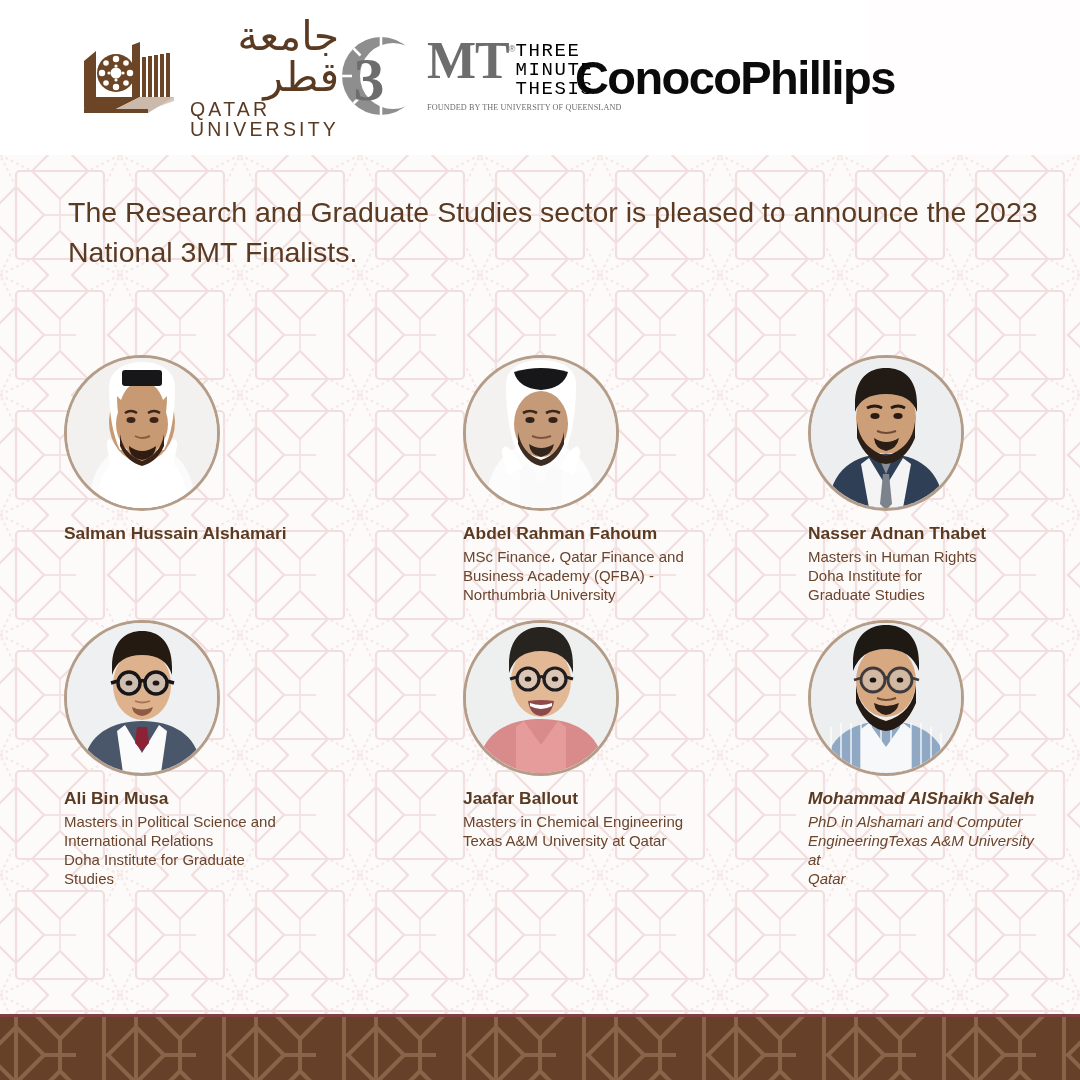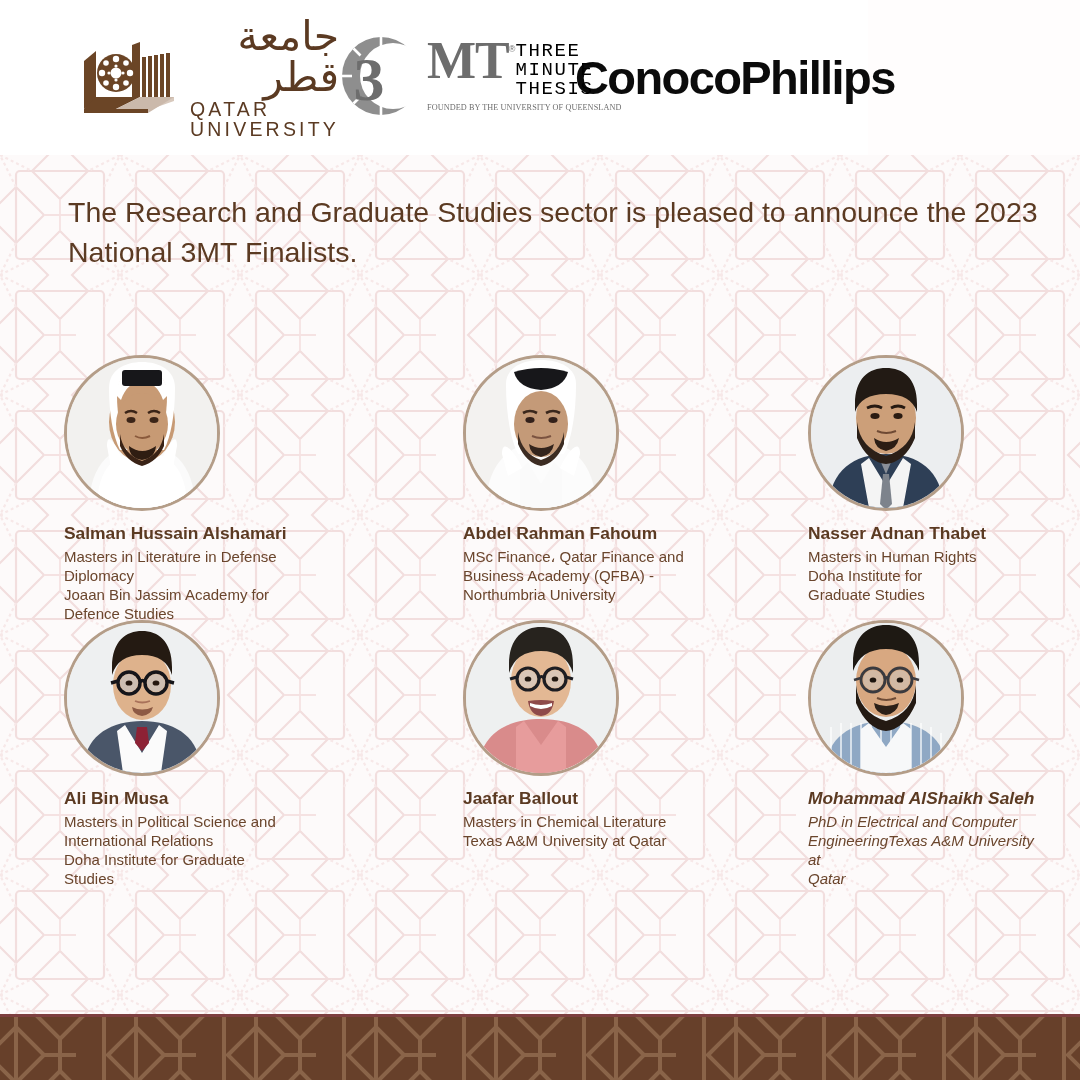--- a/index.html
+++ b/index.html
@@ -217,24 +217,20 @@
           <path d="M58 55 Q64 51 70 55" stroke="#3b2417" stroke-width="2.4" fill="none"></path>
           <path d="M81 55 Q87 51 93 55" stroke="#3b2417" stroke-width="2.4" fill="none"></path>
           <path d="M62 88 Q75 98 89 88 Q88 100 75 102 Q62 100 62 88 Z" fill="#2f1d12"></path>
           <path d="M68 78 Q75 82 83 78" stroke="#8a5a3c" stroke-width="2" fill="none"></path>
           <path d="M53 76 Q56 96 75 103 Q94 96 97 76 L97 88 Q90 104 75 108 Q60 104 53 88 Z" fill="#3a2316"></path>
           <path d="M40 88 C40 70 52 92 56 104 L44 110 Z" fill="#ffffff"></path>
           <path d="M110 88 C110 70 98 92 94 104 L106 110 Z" fill="#ffffff"></path>
         </svg>
       </div>
       <div class="pname">Salman Hussain Alshamari</div>
-      <div class="pdesc">
-        <span class="l">Masters in Literature in Defense Diplomacy</span>
-        <span class="l">Joaan Bin Jassim Academy for Defence Studies</span>
-      </div>
     </div>
 
     <div class="person" style="left:463px;top:355px;">
       <div class="avatar">
         <svg viewBox="0 0 150 150">
           <rect width="150" height="150" fill="#f3f2f0"></rect>
           <path d="M20 150 C20 102 48 84 75 84 C102 84 130 102 130 150 Z" fill="#fcfcfc"></path>
           <path d="M40 26 C40 10 56 2 75 2 C94 2 110 10 110 26 C110 54 106 80 98 96 L52 96 C44 80 40 54 40 26 Z" fill="#ffffff"></path>
           <ellipse cx="75" cy="66" rx="27" ry="33" fill="#c49a78"></ellipse>
           <path d="M47 32 C51 16 62 8 75 8 C88 8 99 16 103 32 L97 40 C93 28 86 22 75 22 C64 22 57 28 53 40 Z" fill="#ffffff"></path>
@@ -336,21 +332,21 @@
           <ellipse cx="62" cy="56" rx="9" ry="9" fill="#ccdbe8" opacity="0.4"></ellipse>
           <ellipse cx="89" cy="56" rx="9" ry="9" fill="#ccdbe8" opacity="0.4"></ellipse>
           <ellipse cx="62" cy="56" rx="3.3" ry="2.6" fill="#221811"></ellipse>
           <ellipse cx="89" cy="56" rx="3.3" ry="2.6" fill="#221811"></ellipse>
           <path d="M62 78 Q75 76 88 78 Q86 92 75 93 Q64 92 62 78 Z" fill="#8e4a4a"></path>
           <path d="M64 80 Q75 84 86 80 L86 83 Q75 89 64 83 Z" fill="#ffffff"></path>
         </svg>
       </div>
       <div class="pname">Jaafar Ballout</div>
       <div class="pdesc">
-        <span class="l">Masters in Chemical Literature</span>
+        <span class="l">Masters in Chemical Engineering</span>
         <span class="l">Texas A&amp;M University at Qatar</span>
       </div>
     </div>
 
     <div class="person" style="left:808px;top:620px;font-style:italic;">
       <div class="avatar">
         <svg viewBox="0 0 150 150">
           <rect width="150" height="150" fill="#eceeef"></rect>
           <path d="M14 150 C14 114 42 98 75 98 C108 98 136 114 136 150 Z" fill="#8fa8c4"></path>
           <g stroke="#ffffff" stroke-width="1.6" opacity="0.8">
@@ -370,21 +366,21 @@
           <ellipse cx="89" cy="57" rx="10" ry="10" fill="#c9dbe6" opacity="0.35"></ellipse>
           <ellipse cx="62" cy="57" rx="3.3" ry="2.6" fill="#1d140e"></ellipse>
           <ellipse cx="89" cy="57" rx="3.3" ry="2.6" fill="#1d140e"></ellipse>
           <path d="M63 80 Q75 86 88 80 Q86 90 75 92 Q64 90 63 80 Z" fill="#2c2018"></path>
           <path d="M66 75 Q75 79 85 75" stroke="#6d4b36" stroke-width="2" fill="none"></path>
           <path d="M45 62 Q48 90 75 98 Q102 90 105 62 L105 80 Q94 106 75 108 Q56 106 45 80 Z" fill="#241a13"></path>
         </svg>
       </div>
       <div class="pname">Mohammad AlShaikh Saleh</div>
       <div class="pdesc">
-        <span class="l">PhD in Electrical and Computer</span>
+        <span class="l">PhD in Alshamari and Computer</span>
         <span class="l">EngineeringTexas A&amp;M University at</span>
         <span class="l">Qatar</span>
       </div>
     </div>
   </div>
 
   <div class="footer">
     <svg viewBox="0 0 1080 110" preserveAspectRatio="none">
       <defs>
         <pattern id="star8f" width="120" height="120" patternUnits="userSpaceOnUse">

